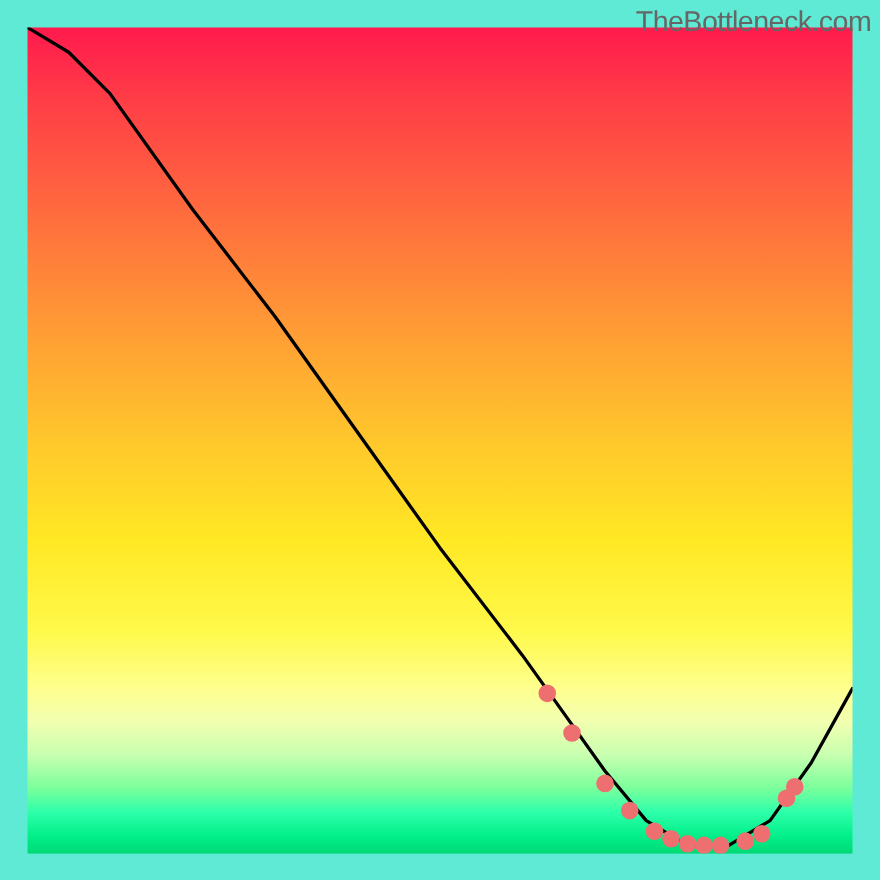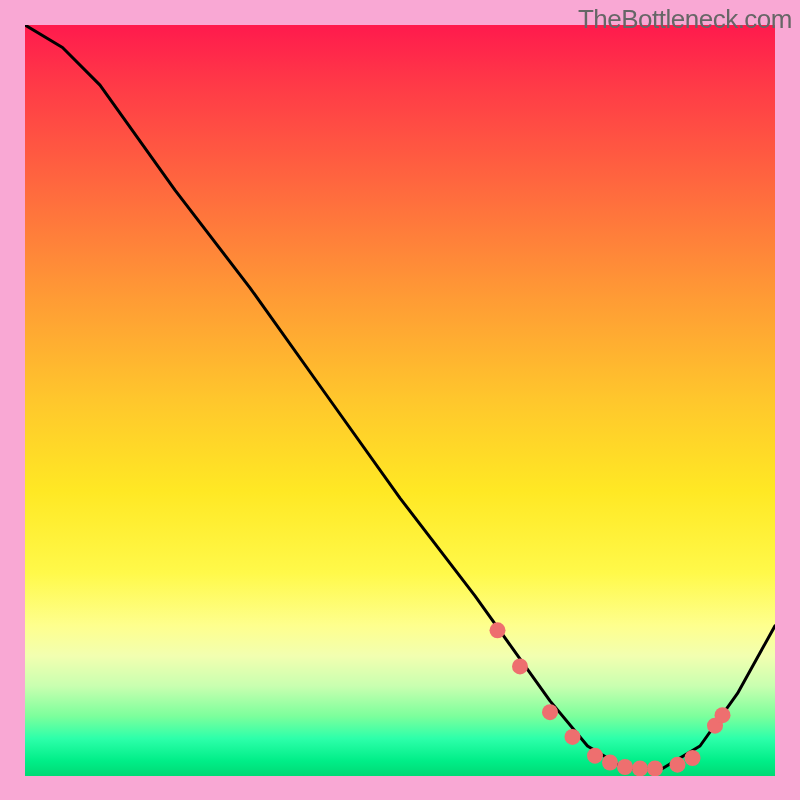--- a/index.html
+++ b/index.html
@@ -8,21 +8,21 @@
     width: 800px;
     height: 800px;
     background: #000;
     font-family: Arial, Helvetica, sans-serif;
     overflow: hidden;
   }
   .frame {
     position: relative;
     width: 800px;
     height: 800px;
-    background: #f9a8d4;
+    background: #5eead4;
   }
   .watermark {
     position: absolute;
     top: 4px;
     right: 8px;
     color: #666;
     font-size: 26px;
     font-weight: 500;
     letter-spacing: -0.5px;
     z-index: 5;

